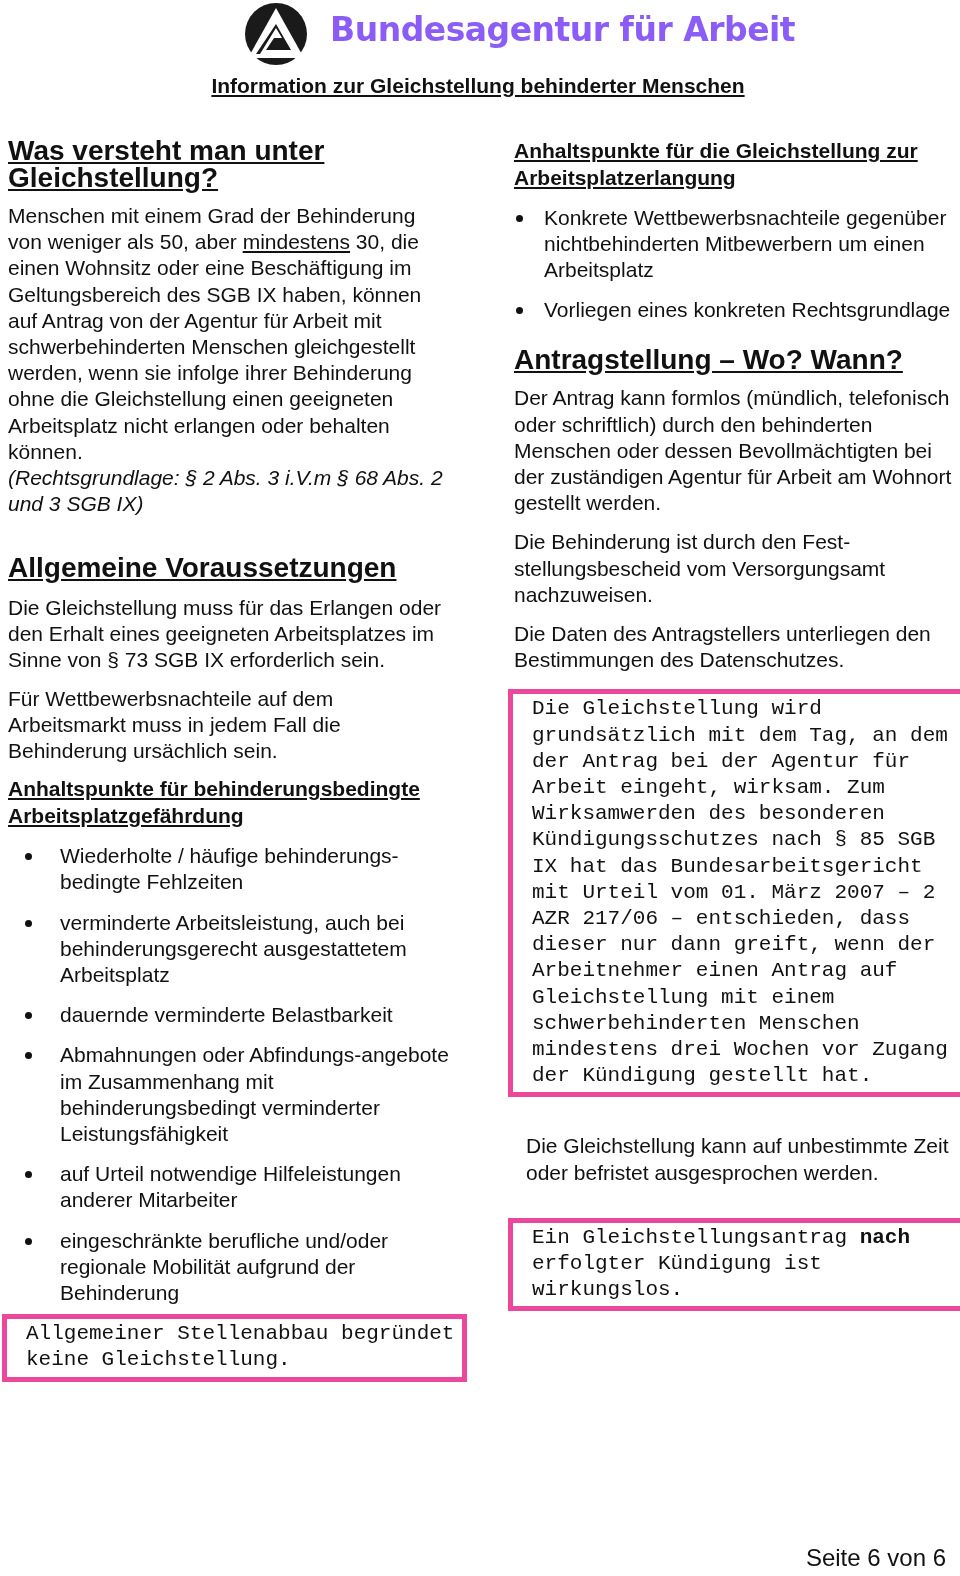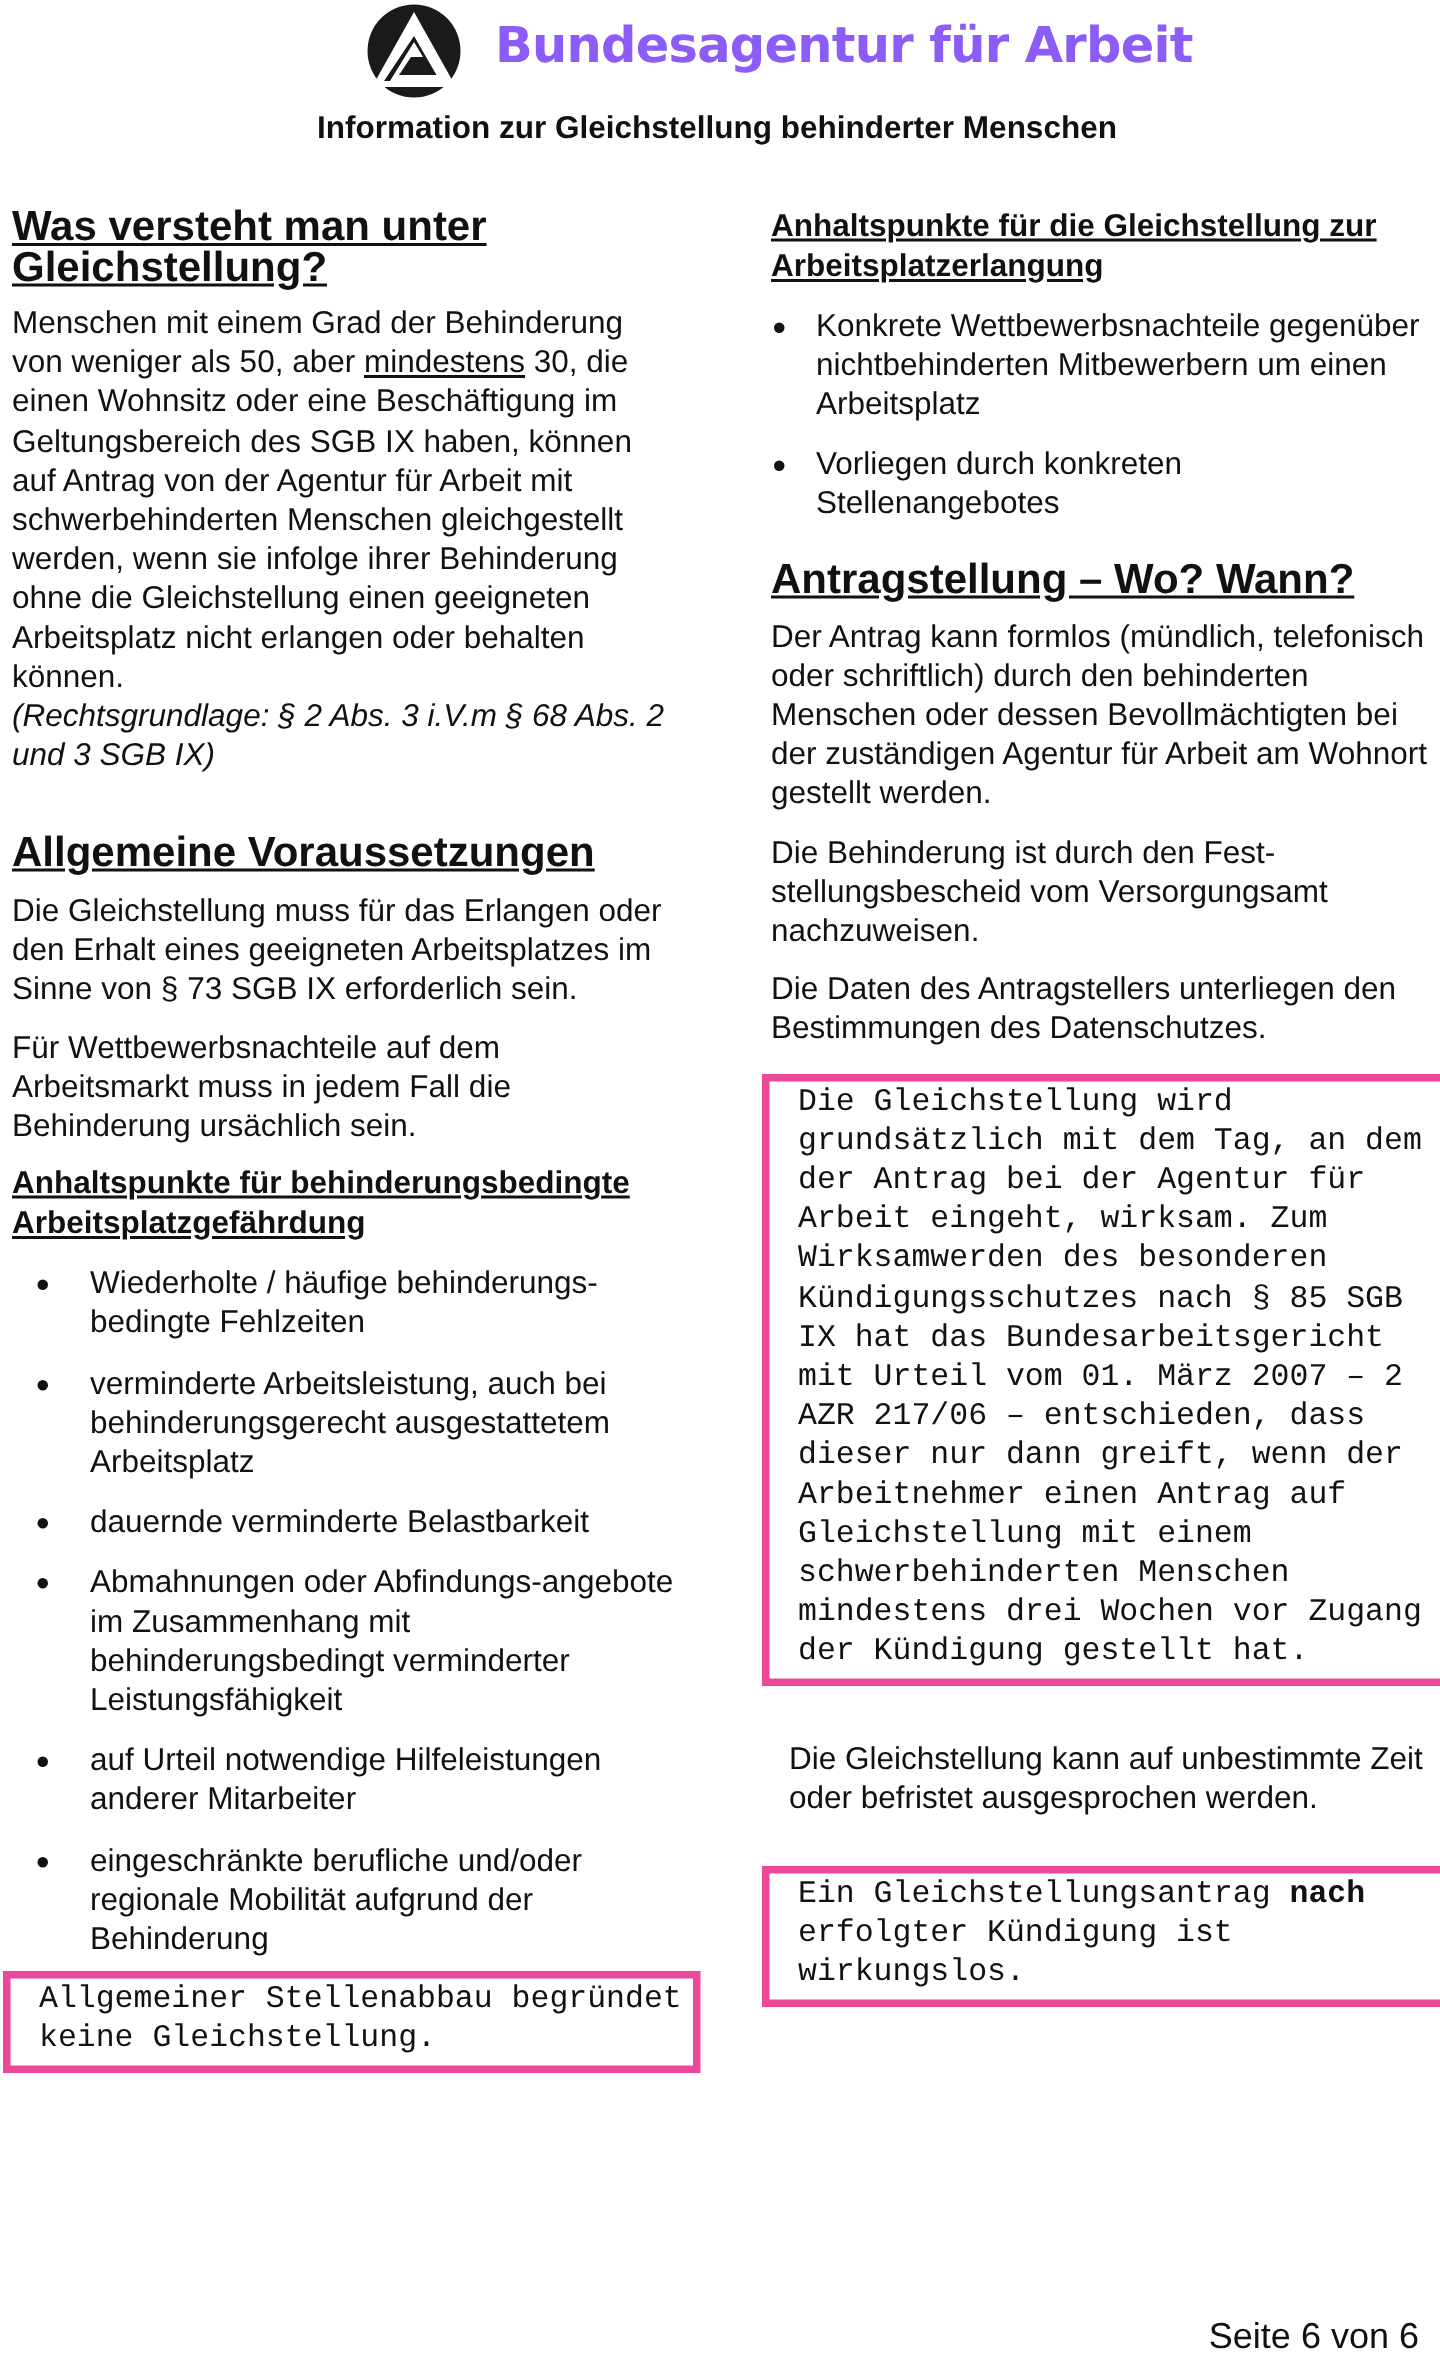--- a/index.html
+++ b/index.html
@@ -8,21 +8,21 @@
     font-family: "Liberation Sans", sans-serif; color: #111111;
   }
   .header { position: absolute; left: 0; top: 0; width: 960px; height: 110px; }
   .logo { position: absolute; left: 244px; top: 2px; width: 64px; height: 64px; }
   .org-name {
     position: absolute; left: 330px; top: 10px; font-size: 33px; font-weight: bold;
     font-family: "DejaVu Sans", sans-serif; letter-spacing: -0.5px; color: #8b5cf6;
   }
   .doc-title {
     position: absolute; left: 0; width: 956px; top: 74px; text-align: center;
-    font-size: 21px; font-weight: bold; 
+    font-size: 21px; font-weight: bold; text-decoration: underline;
   }
   .col { position: absolute; top: 138px; }
   .col-left { left: 8px; width: 445px; }
   .col-right { left: 514px; width: 440px; }
   .h-bold { font-size: 28px; font-weight: bold; text-decoration: underline; line-height: 26.5px; margin: 0; }
   .h-plain { font-size: 21px; text-decoration: underline; line-height: 26.5px; margin: 0; }
   p { font-size: 21px; line-height: 26.2px; margin: 0; }
   .italic { font-style: italic; }
   ul.bullets { list-style: none; margin: 0; padding: 0; }
   ul.bullets li { position: relative; font-size: 21px; line-height: 26.2px; }
@@ -73,21 +73,21 @@
   </ul>
   <div class="box" style="margin-left:-6px; width:432px;">
     <p>Allgemeiner Stellenabbau begründet keine Gleichstellung.</p>
   </div>
 </div>
 
 <div class="col col-right">
   <h3 class="h-plain">Anhaltspunkte für die Gleichstellung zur Arbeitsplatzerlangung</h3>
   <ul class="bullets right-bullets" style="margin-top:14px;">
     <li><span class="dot"></span><span>Konkrete Wettbewerbsnachteile gegenüber nichtbehinderten Mitbewerbern um einen Arbeitsplatz</span></li>
-    <li><span class="dot"></span><span>Vorliegen durch konkreten Stellenangebotes</span></li>
+    <li><span class="dot"></span><span>Vorliegen eines konkreten Rechtsgrundlage</span></li>
   </ul>
 
   <h2 class="h-bold" style="margin-top:24px;">Antragstellung – Wo? Wann?</h2>
   <p style="margin-top:12px;">Der Antrag kann formlos (mündlich, telefonisch oder schriftlich) durch den behinderten Menschen oder dessen Bevollmächtigten bei der zuständigen Agentur für Arbeit am Wohnort gestellt werden.</p>
   <p style="margin-top:13px;">Die Behinderung ist durch den Fest-stellungsbescheid vom Versorgungsamt nachzuweisen.</p>
   <p style="margin-top:13px;">Die Daten des Antragstellers unterliegen den Bestimmungen des Datenschutzes.</p>
 
   <div class="box" style="margin-top:16px; margin-left:-6px; width:432px;">
     <p>Die Gleichstellung wird grundsätzlich mit dem Tag, an dem der Antrag bei der Agentur für Arbeit eingeht, wirksam. Zum Wirksamwerden des besonderen Kündigungsschutzes nach § 85 SGB IX hat das Bundesarbeitsgericht mit Urteil vom 01. März 2007 – 2 AZR 217/06 – entschieden, dass dieser nur dann greift, wenn der Arbeitnehmer einen Antrag auf Gleichstellung mit einem schwerbehinderten Menschen mindestens drei Wochen vor Zugang der Kündigung gestellt hat.</p>
   </div>

